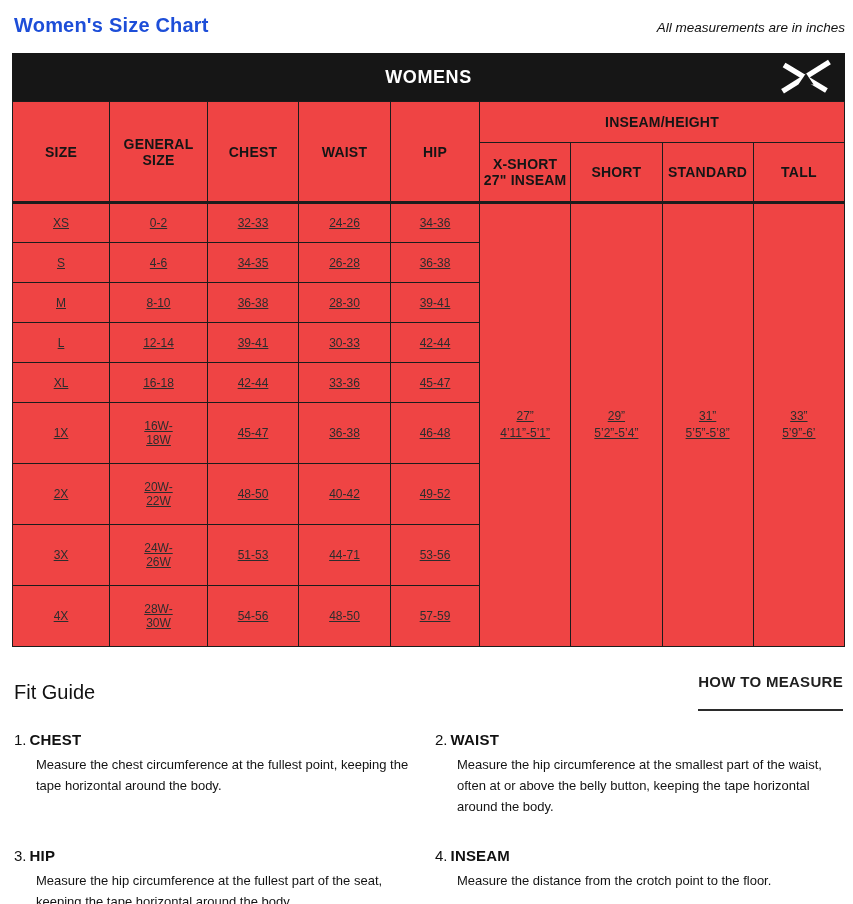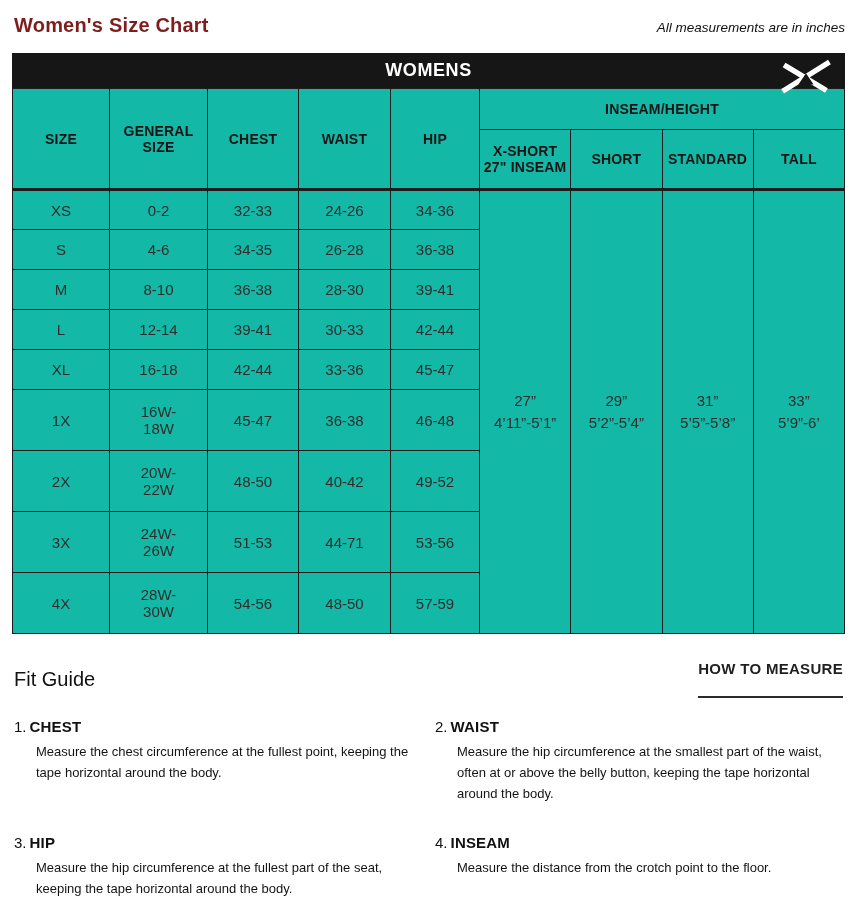--- a/index.html
+++ b/index.html
@@ -20,33 +20,33 @@
   .top-row {
     display: flex;
     justify-content: space-between;
     align-items: flex-end;
     margin: 2px 0 16px 2px;
   }
   .page-title {
     font-size: 20px;
     font-weight: 700;
     letter-spacing: .2px;
-    color: #7f1d1d;
+    color: #1d4ed8;
   }
   .measure-note {
     font-style: italic;
     font-size: 13.5px;
     color: #111;
     padding-bottom: 2px;
   }
 
   
   .banner {
     position: relative;
-    height: 35px;
+    height: 48px;
     background: #161616;
     display: flex;
     align-items: center;
     justify-content: center;
   }
   .banner-label {
     color: #ffffff;
     font-weight: 700;
     font-size: 18px;
     letter-spacing: .6px;
@@ -62,36 +62,37 @@
   
   table.size-table {
     width: 833px;
     border-collapse: collapse;
     table-layout: fixed;
   }
   .size-table th, .size-table td {
     border: 1px solid #1c1c1c;
     text-align: center;
     vertical-align: middle;
-    background: #14b8a6;
+    background: #ef4444;
   }
   .size-table thead th {
     font-size: 14px;
     font-weight: 700;
     color: #151515;
     letter-spacing: .2px;
   }
   .row-group-hdr { height: 41px; }
   .row-sub-hdr   { height: 60px; }
   .hdr-rowspan   { border-bottom: 3px solid #1c1c1c !important; }
   .row-sub-hdr th { border-bottom: 3px solid #1c1c1c; }
   .pre-line { white-space: pre-line; }
   .size-table tbody td {
-    font-size: 15px;
+    font-size: 12px;
     color: #2d2d2d;
+    text-decoration: underline;
   }
   tr.r-short { height: 40px; }
   tr.r-tall  { height: 61px; }
   td.inseam-cell {
     font-size: 16px;
     color: #2d2d2d;
     line-height: 1.45;
   }
 
   

